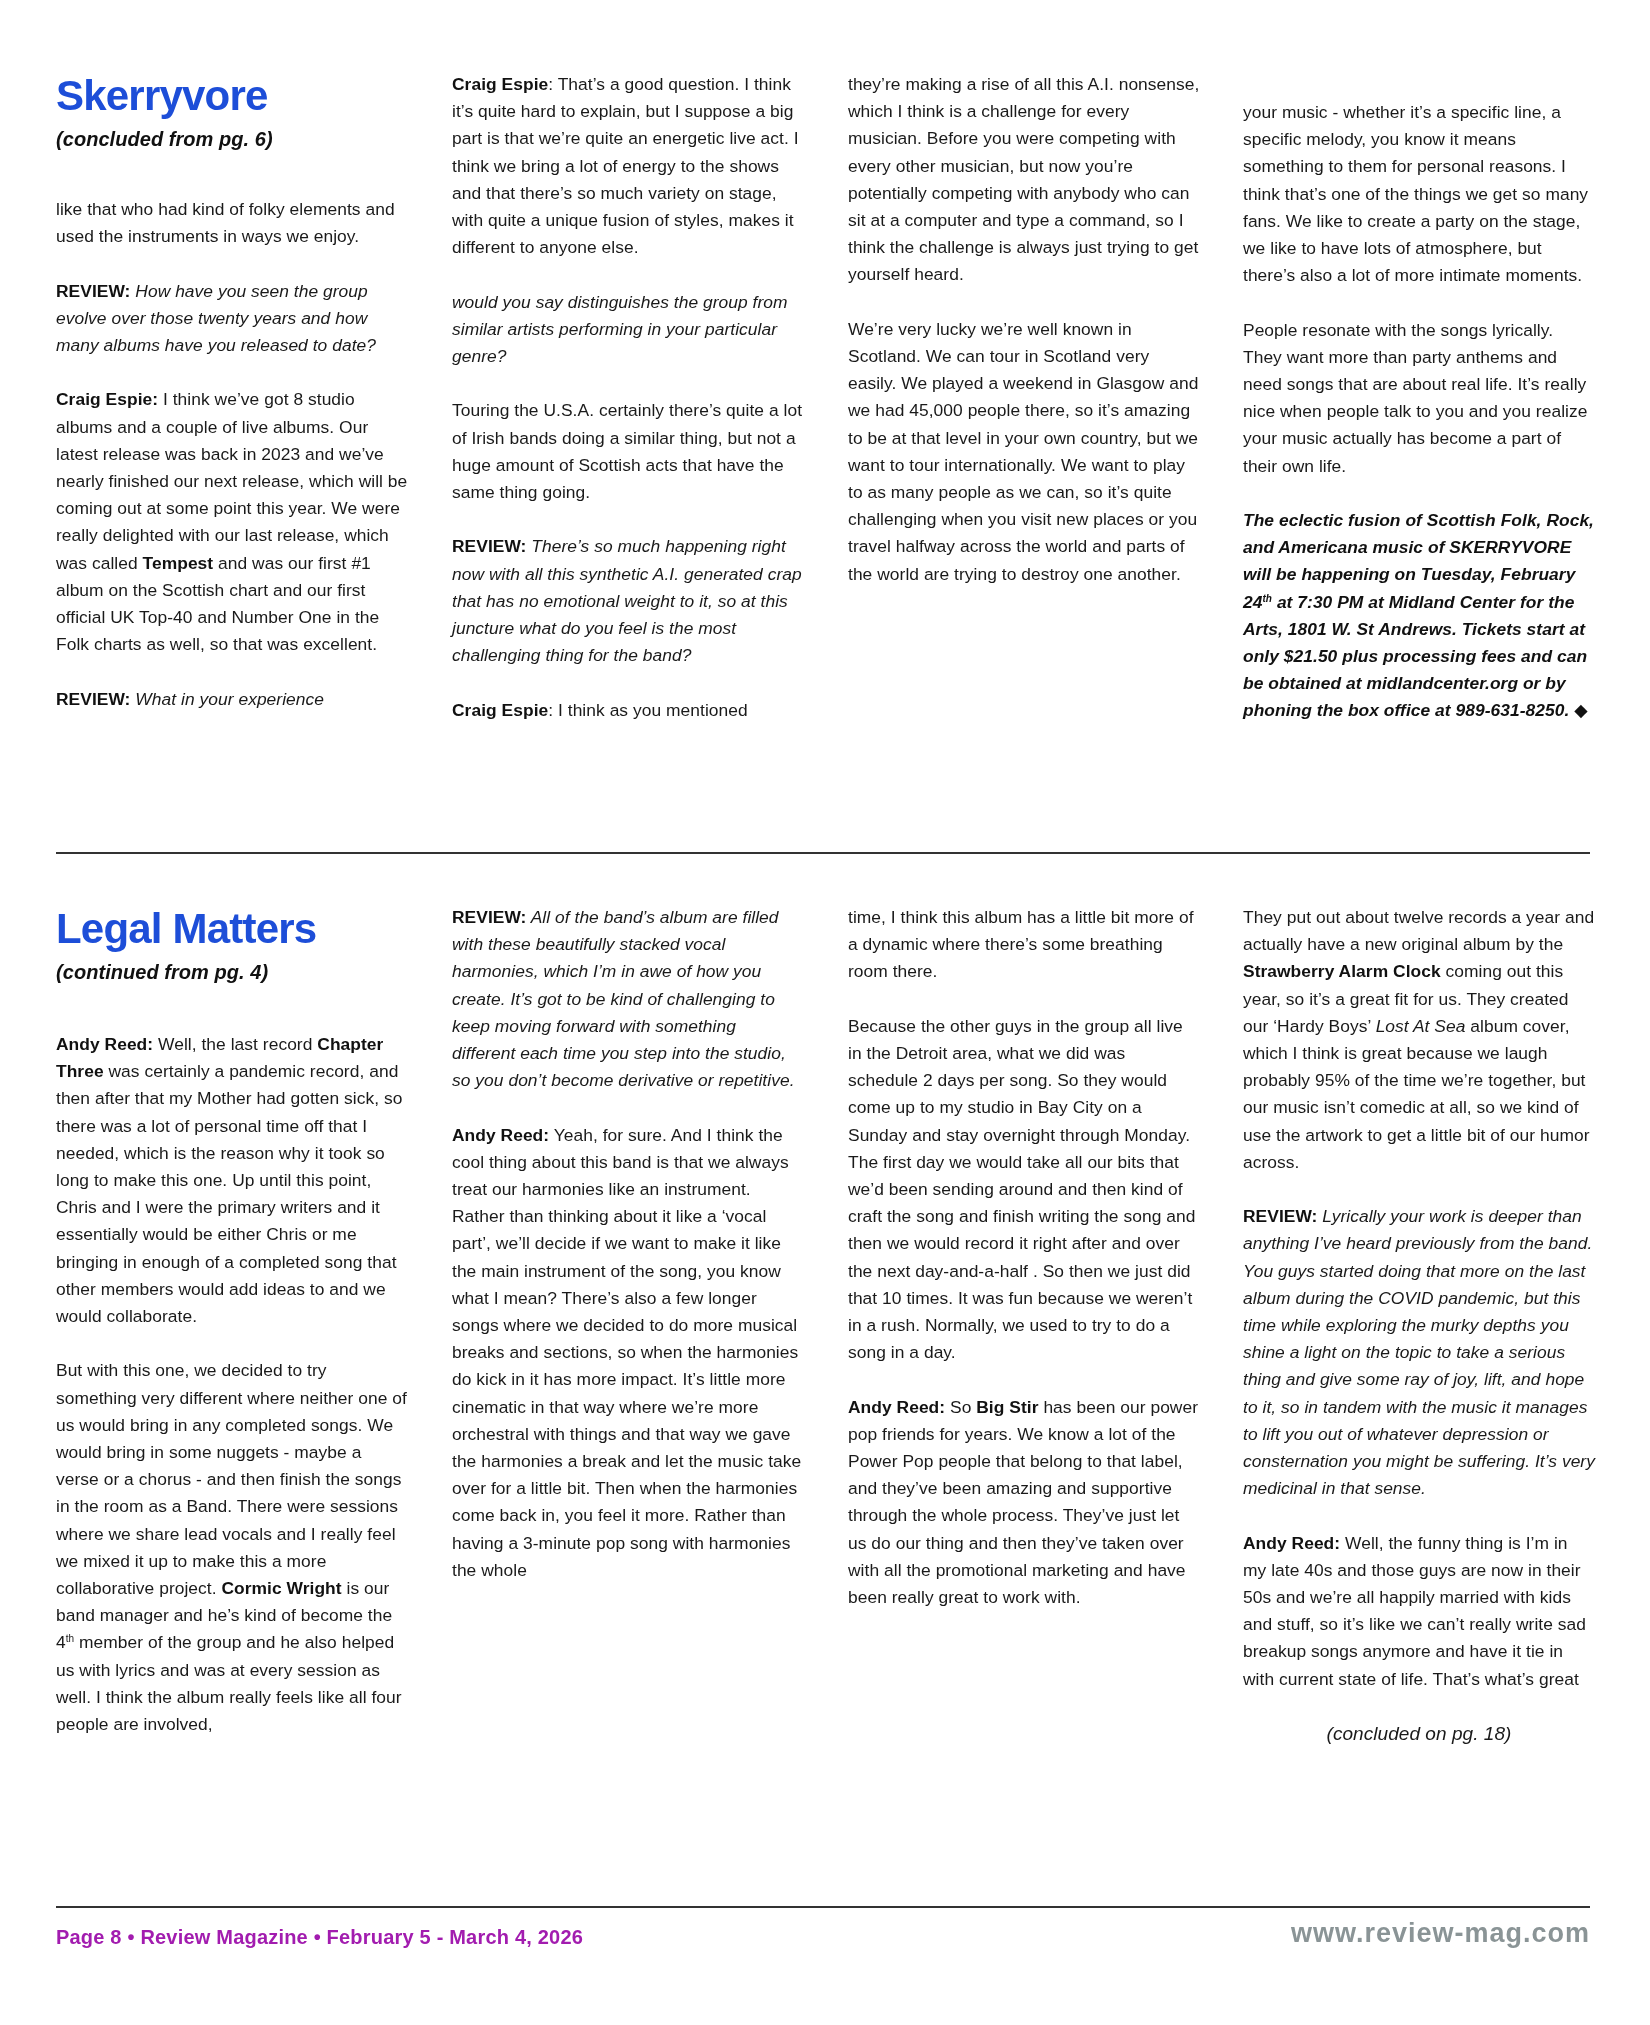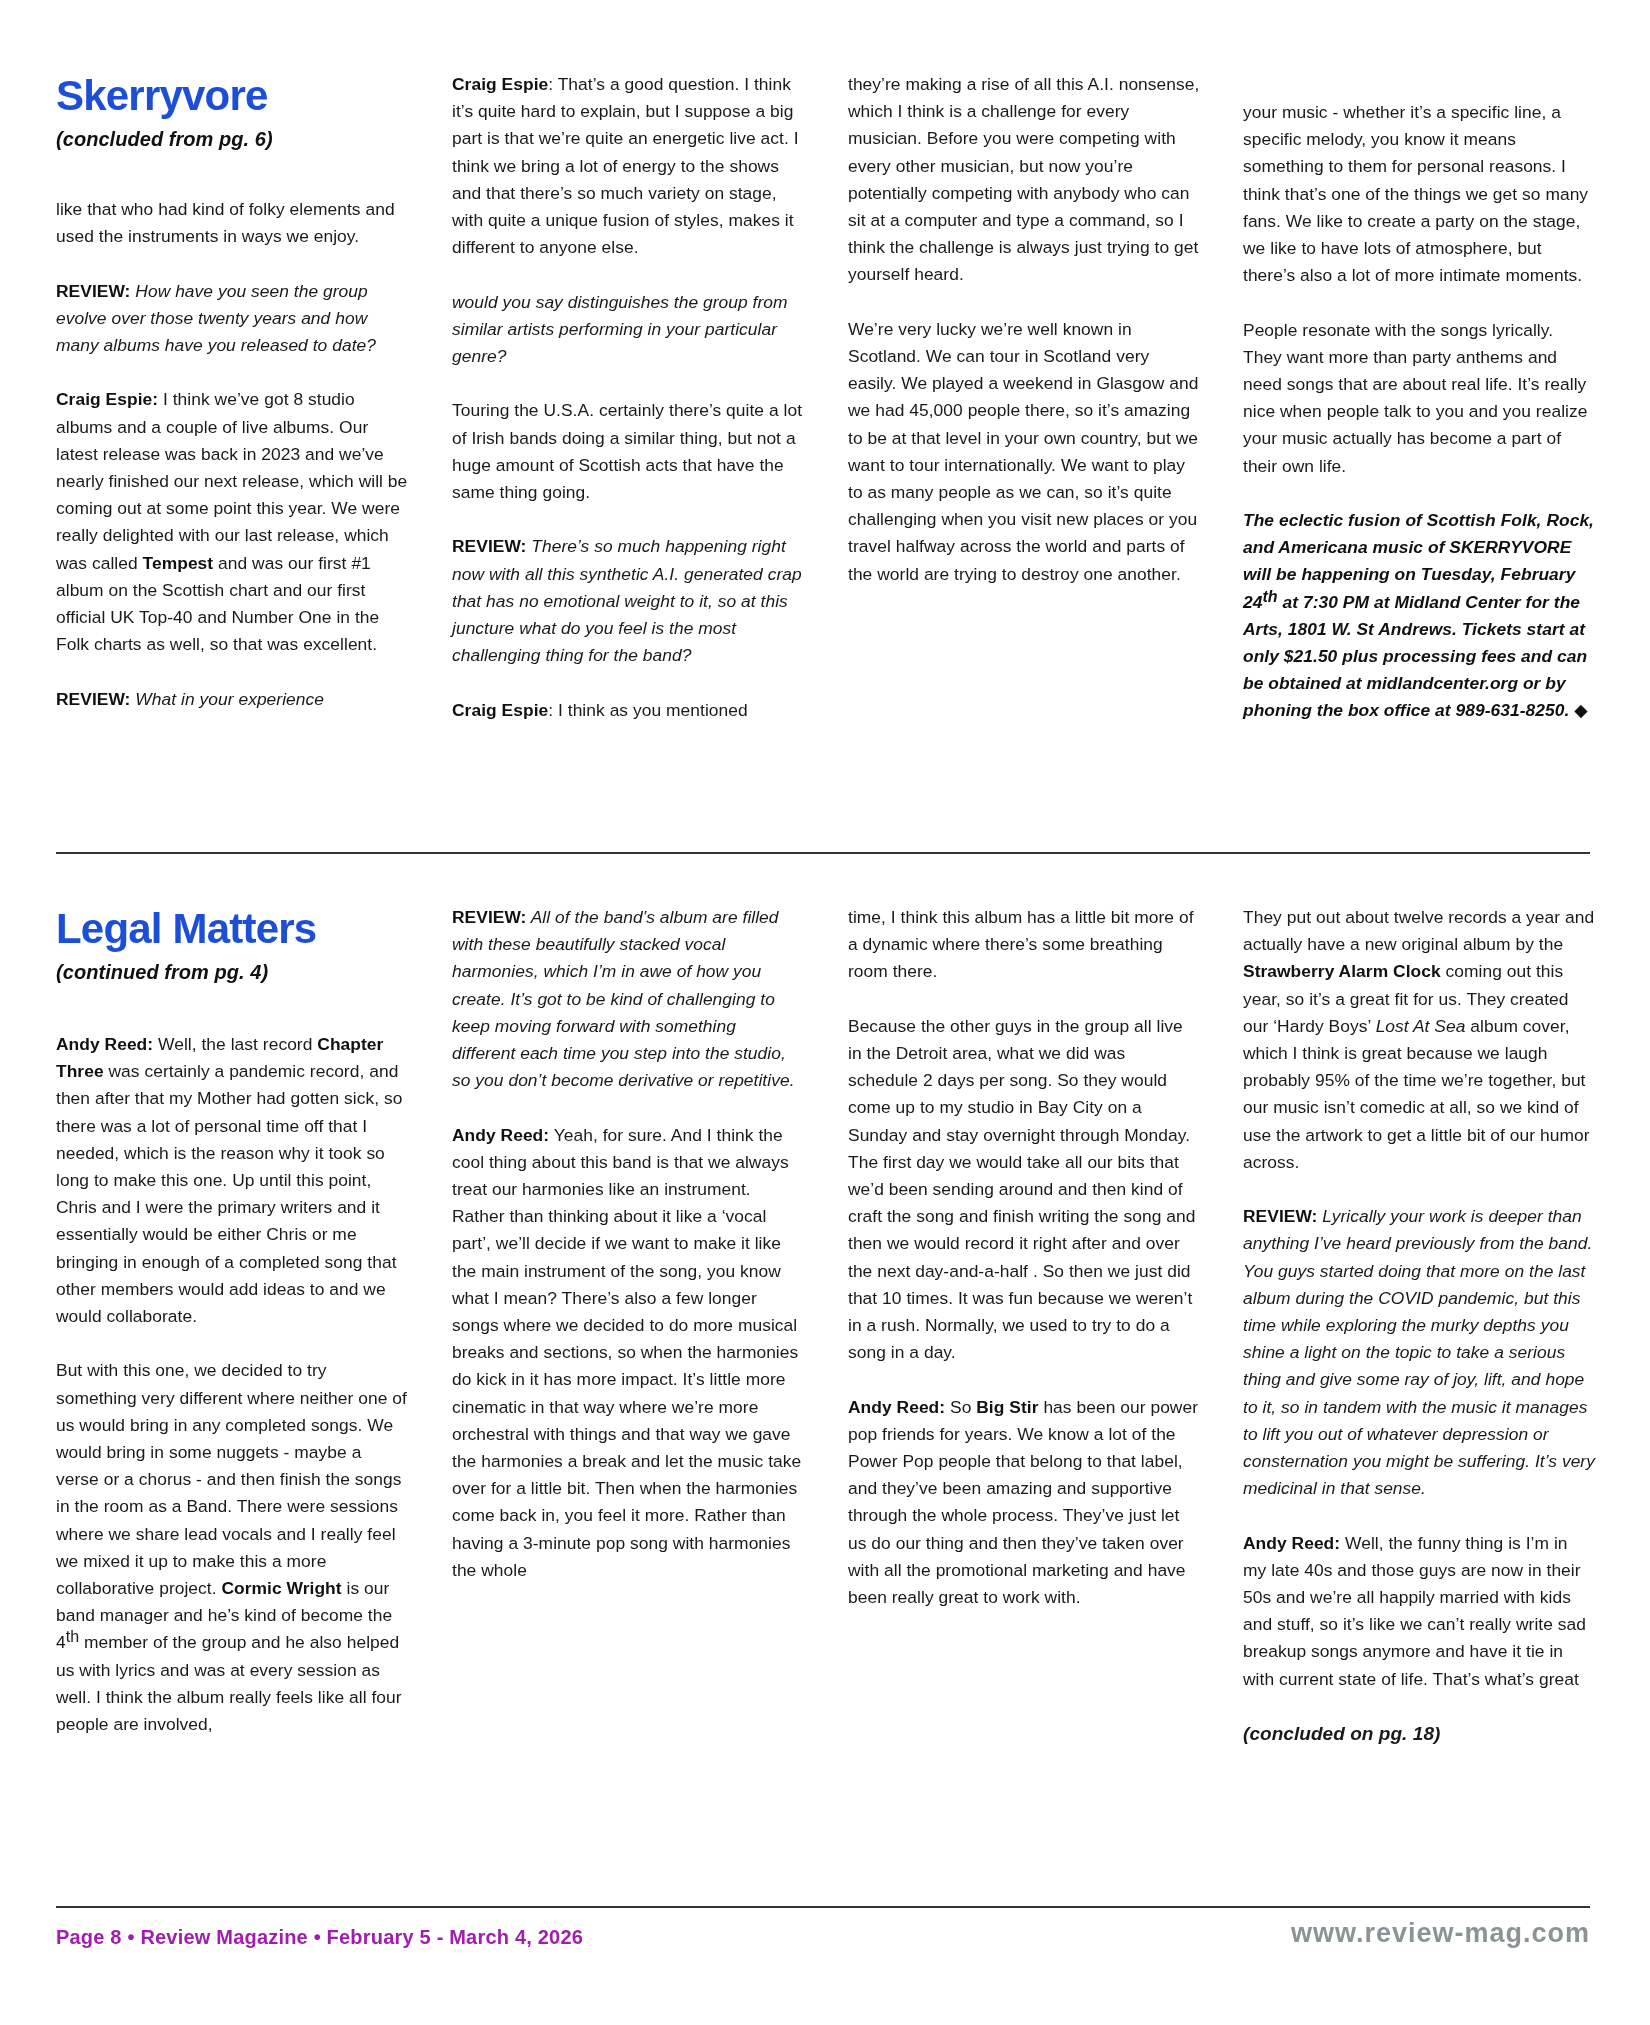--- a/index.html
+++ b/index.html
@@ -19,31 +19,31 @@
   .title {
     font-family: "Liberation Sans", sans-serif; font-weight: 700;
     font-size: 42px; line-height: 48px; margin: 0; letter-spacing: -0.8px; color: #1d4ed8;
   }
   .subtitle {
     font-weight: 700; font-style: italic; font-size: 20px; line-height: 26px; margin: 6px 0 0 0; color: #111;
   }
   b { font-weight: 700; color: #111; }
   i, .q { font-style: italic; }
   .promo { font-style: italic; font-weight: 700; color: #111; }
-  sup { font-size: 16px; line-height: 0; vertical-align: 6px; }
+  sup { font-size: 10px; line-height: 0; vertical-align: 6px; }
   .rule { position: absolute; left: 56px; width: 1534px; height: 0; border-top: 2px solid #333; }
   .footer-left {
     position: absolute; left: 56px; top: 1926px;
     font-size: 20px; font-weight: 700; color: #a21caf; letter-spacing: 0.2px; text-align: right;
   }
   .footer-right {
     position: absolute; right: 60px; top: 1918px;
     font-size: 27px; font-weight: 700; color: #8a9496; letter-spacing: 1px; text-align: center;
   }
-  .cont-right { text-align: left; font-weight: 700; font-style: italic; font-size: 19px; margin-top: 22px; }
+  .cont-right { text-align: center; font-weight: 400; font-style: italic; font-size: 19px; margin-top: 22px; }
 </style>
 </head>
 <body>
 
 <div class="section" style="top:0;">
 
   <div class="col" style="left:0; top:72px;">
     <h1 class="title">Skerryvore</h1>
     <div class="subtitle">(concluded from pg. 6)</div>
     <div style="height:44px;"></div>

